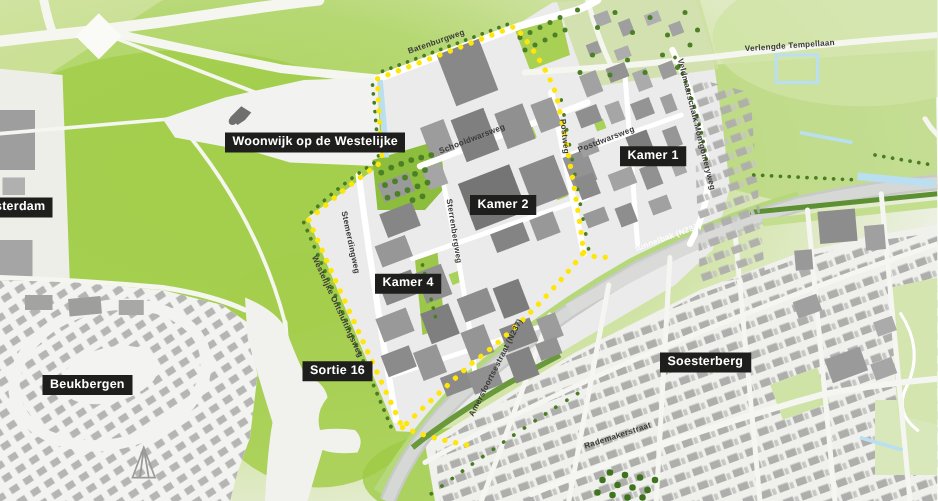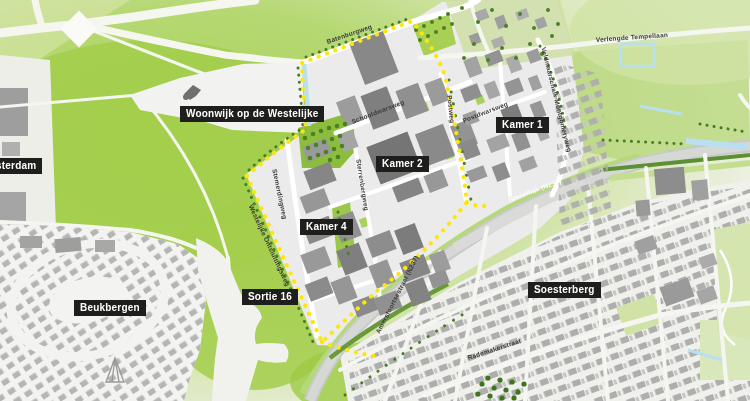--- a/index.html
+++ b/index.html
@@ -302,21 +302,21 @@
     <path d="M467,202 Q478,208 490,205"></path>
   </g>
 </svg>
 
 <div class="place-label" style="left:-10px;top:158px;">sterdam</div>
 <div class="place-label" style="left:180px;top:106px;">Woonwijk op de Westelijke</div>
 <div class="place-label" style="left:496px;top:117px;">Kamer 1</div>
 <div class="place-label" style="left:376px;top:156px;">Kamer 2</div>
 <div class="place-label" style="left:300px;top:219px;">Kamer 4</div>
 <div class="place-label" style="left:222px;top:289px;margin-left:20px;">Sortie 16</div>
-<div class="place-label" style="left:34px;top:300px;margin-left:40px;">Beukbergen</div>
+<div class="place-label" style="left:34px;top:300px;">Beukbergen</div>
 <div class="place-label" style="left:528px;top:282px;text-align:right;">Soesterberg</div>
 
 <div class="street-label" style="left:327px;top:39px;transform:rotate(-19deg);">Batenburgweg</div>
 <div class="street-label" style="left:596px;top:37px;transform:rotate(-4deg);">Verlengde Tempellaan</div>
 <div class="street-label" style="left:352px;top:119px;transform:rotate(-21deg);">Schooldwarsweg</div>
 <div class="street-label" style="left:463px;top:118px;transform:rotate(-21deg);">Postdwarsweg</div>
 <div class="street-label" style="left:449px;top:92px;transform:rotate(84deg);">Postweg</div>
 <div class="street-label" style="left:358px;top:156px;transform:rotate(81deg);">Sterrenbergweg</div>
 <div class="street-label" style="left:274px;top:166px;transform:rotate(78deg);">Stemerdingweg</div>
 <div class="street-label" style="left:250px;top:202px;transform:rotate(65deg);">Westelijke Ontsluitingsweg</div>

